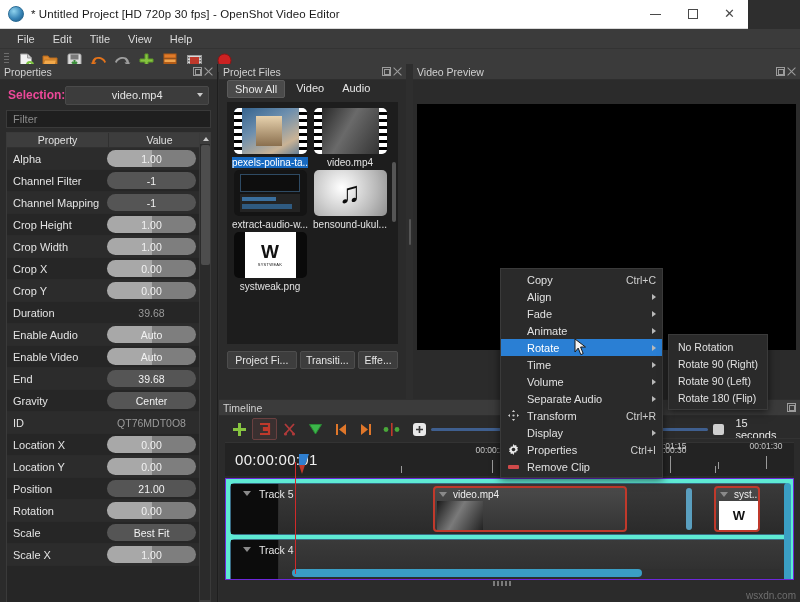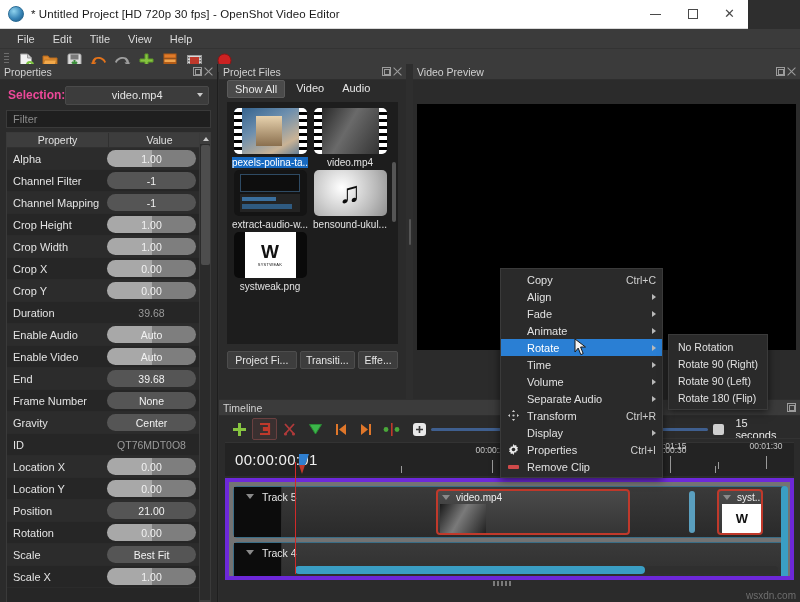--- a/index.html
+++ b/index.html
@@ -158,22 +158,22 @@
   .zoom-label { font-size:11px; color:#e8e8e8; margin:0 10px 0 6px; }
 
   .ruler { position:relative; height:34px; margin:0 6px; background:#232323; border-top:1px solid #333; }
   .tc { position:absolute; left:10px; top:8px; font-size:15px; color:#f0f0f0; letter-spacing:.3px; }
   .tick { position:absolute; bottom:3px; width:1px; background:#9a9a9a; }
   .tick.maj { height:13px; } .tick.min { height:7px; }
   .tlabel { position:absolute; top:2px; font-size:8.5px; color:#c8c8c8; transform:translateX(-50%); }
   .playhead { position:absolute; top:11px; width:13px; height:23px; }
   .ph-line { position:absolute; left:76px; top:462px; width:1px; height:110px; background:#d02a2a; z-index:6; }
 
-  .tracks { position:absolute; left:6px; right:6px; top:78px; bottom:22px; background:#737373;
-    border:4px solid #6d28d9; overflow:hidden; }
+  .tracks { position:absolute; left:6px; right:6px; top:78px; bottom:22px; background:#5eead4;
+    border:1px solid #6d28d9; overflow:hidden; }
   .track { position:relative; height:52px; margin:4px; border:1px solid #3a6d86; border-radius:4px;
     background:linear-gradient(to bottom,#3a3a3a 0,#2a2a2a 100%); }
   .track-head { position:absolute; left:0; top:0; width:48px; height:100%; background:#0c0c0c;
     border-right:1px solid #2c2c2c; }
   .track-label { position:absolute; left:28px; top:4px; font-size:10.5px; color:#e6e6e6; white-space:nowrap; }
   .track-caret { position:absolute; left:12px; top:7px; width:0;height:0;
     border-left:4px solid transparent;border-right:4px solid transparent;border-top:5px solid #8a8a8a;}
   .clip { position:absolute; top:2px; height:46px; border:2px solid #c0392b; border-radius:4px;
      background:linear-gradient(to bottom,#4a4a4a 0,#353535 100%); overflow:hidden; }
   .clip-title { position:absolute; left:18px; top:1px; font-size:10px; color:#efefef; white-space:nowrap; }
@@ -373,24 +373,20 @@
           </div>
           <div class="prow">
             <div class="pname">Enable Video</div>
             <div class="pval pill">Auto</div>
           </div>
           <div class="prow">
             <div class="pname">End</div>
             <div class="pval pill-dark">39.68</div>
           </div>
           <div class="prow">
-            <div class="pname">Frame Number</div>
-            <div class="pval pill-dark">None</div>
-          </div>
-          <div class="prow">
             <div class="pname">Gravity</div>
             <div class="pval pill-dark">Center</div>
           </div>
           <div class="prow">
             <div class="pname">ID</div>
             <div class="pval plain">QT76MDT0O8</div>
           </div>
           <div class="prow">
             <div class="pname">Location X</div>
             <div class="pval pill">0.00</div>

